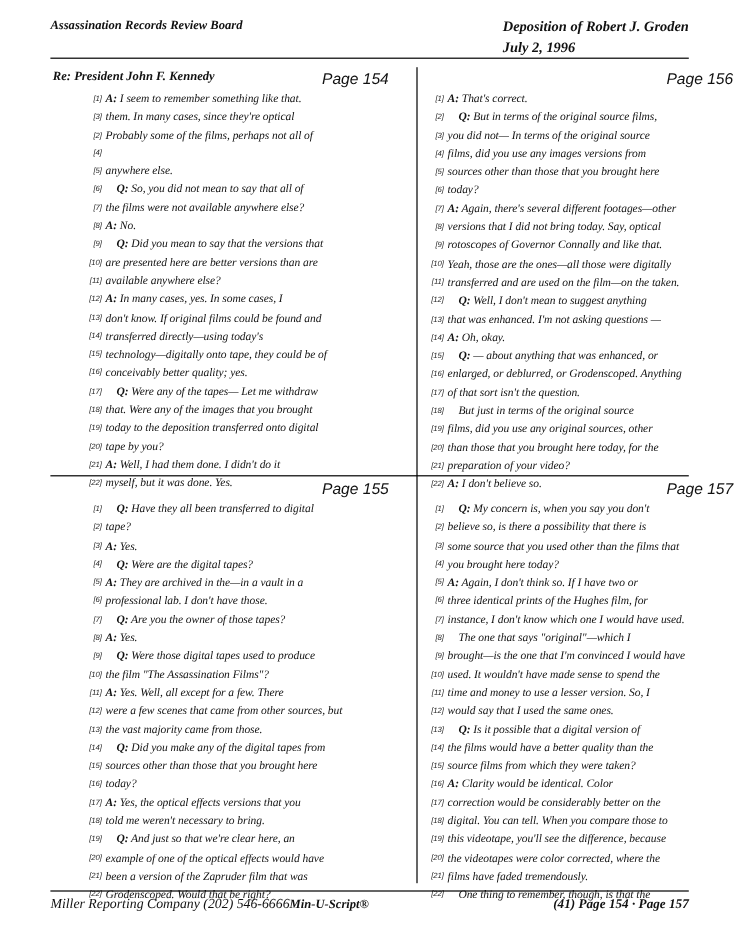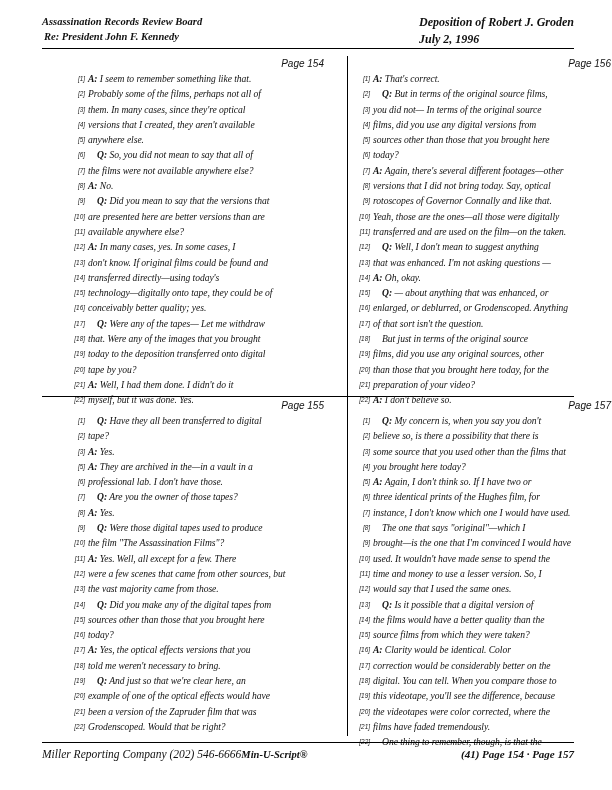--- a/index.html
+++ b/index.html
@@ -26,21 +26,21 @@
   
   .hdr {
     position: absolute;
     left: 40px; top: 14px; width: 532px;
     display: flex;
     justify-content: space-between;
     align-items: flex-start;
   }
   .hdr-left { font-size: 10.5px; font-weight: bold; line-height: 1.45; }
   .hdr-right { font-size: 12px; font-weight: bold; line-height: 1.45; text-align: left; }
-  .hdr-left .l2 { padding-left: 2px; }
+  .hdr-left .l2 { padding-left: 2px; margin-top: 28px; }
   .hdr-rule {
     position: absolute;
     left: 40px; top: 48px; width: 532px;
     border-top: 1.4px solid #000;
   }
 
   
   .ftr-rule {
     position: absolute;
     left: 40px; top: 742px; width: 532px;
@@ -87,21 +87,21 @@
     position: absolute;
     width: 258px;
   }
   .q-tl { left: 28px;  top: 2px; }
   .q-tr { left: 313px; top: 2px; }
   .q-bl { left: 28px;  top: 344px; }
   .q-br { left: 313px; top: 344px; }
 
   .pgno {
     text-align: right;
-    font-size: 10px;
+    font-size: 13px;
     font-family: "Liberation Sans", sans-serif;
     margin-bottom: 3px;
     padding-right: 2px;
   }
   .q-tl .pgno, .q-bl .pgno { padding-right: 4px; }
 
   .lines { }
   .ln {
     display: flex;
     align-items: baseline;
@@ -150,30 +150,29 @@
     <div class="hline"></div>
 
     <div class="quad q-tl">
       <div class="pgno">Page 154</div>
       <div class="lines">
           <div class="ln">
             <span class="num">[1]</span>
             <span class="txt"><span class="spk">A:</span>  I seem to remember something like that.</span>
           </div>
           <div class="ln">
+            <span class="num">[3]</span>
+            <span class="txt">them. In many cases, since they're optical</span>
+          </div>
+          <div class="ln">
             <span class="num">[2]</span>
             <span class="txt">Probably some of the films, perhaps not all of</span>
           </div>
           <div class="ln">
-            <span class="num">[3]</span>
-            <span class="txt">them. In many cases, since they're optical</span>
-          </div>
-          <div class="ln">
             <span class="num">[4]</span>
-            <span class="txt">versions that I created, they aren't available</span>
           </div>
           <div class="ln">
             <span class="num">[5]</span>
             <span class="txt">anywhere else.</span>
           </div>
           <div class="ln">
             <span class="num">[6]</span>
             <span class="txt ind"><span class="spk">Q:</span>  So, you did not mean to say that all of</span>
           </div>
           <div class="ln">
@@ -253,21 +252,21 @@
           <div class="ln">
             <span class="num">[2]</span>
             <span class="txt ind"><span class="spk">Q:</span>  But in terms of the original source films,</span>
           </div>
           <div class="ln">
             <span class="num">[3]</span>
             <span class="txt">you did not— In terms of the original source</span>
           </div>
           <div class="ln">
             <span class="num">[4]</span>
-            <span class="txt">films, did you use any digital versions from</span>
+            <span class="txt">films, did you use any images versions from</span>
           </div>
           <div class="ln">
             <span class="num">[5]</span>
             <span class="txt">sources other than those that you brought here</span>
           </div>
           <div class="ln">
             <span class="num">[6]</span>
             <span class="txt">today?</span>
           </div>
           <div class="ln">
@@ -344,20 +343,24 @@
             <span class="num">[1]</span>
             <span class="txt ind"><span class="spk">Q:</span>  Have they all been transferred to digital</span>
           </div>
           <div class="ln">
             <span class="num">[2]</span>
             <span class="txt">tape?</span>
           </div>
           <div class="ln">
             <span class="num">[3]</span>
             <span class="txt"><span class="spk">A:</span>  Yes.</span>
+          </div>
+          <div class="ln">
+            <span class="num">[4]</span>
+            <span class="txt ind"><span class="spk">Q:</span>  Were are the digital tapes?</span>
           </div>
           <div class="ln">
             <span class="num">[5]</span>
             <span class="txt"><span class="spk">A:</span>  They are archived in the—in a vault in a</span>
           </div>
           <div class="ln">
             <span class="num">[6]</span>
             <span class="txt">professional lab. I don't have those.</span>
           </div>
           <div class="ln">

